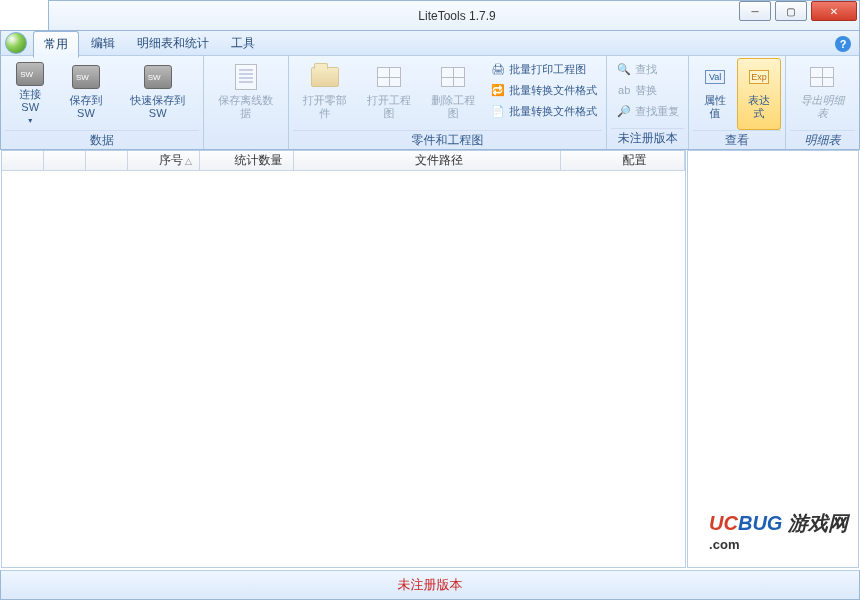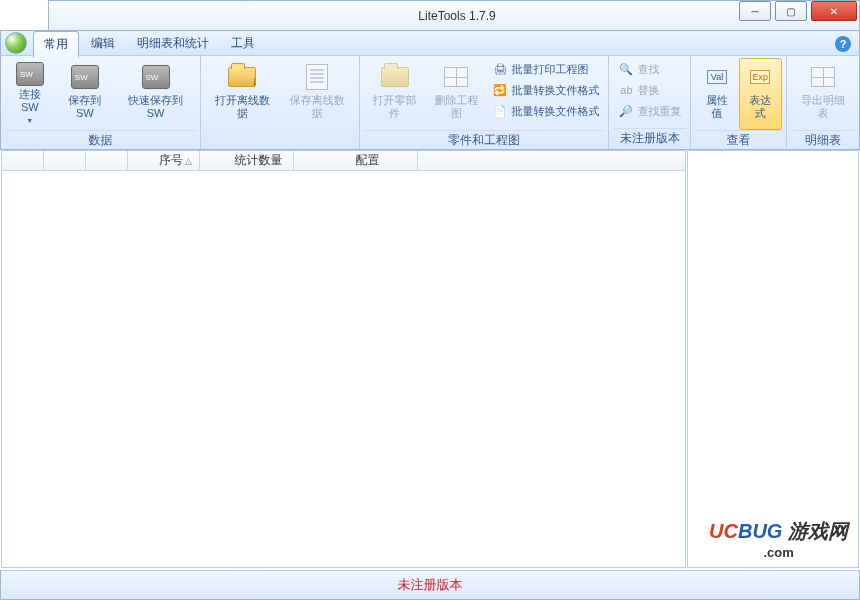--- a/index.html
+++ b/index.html
@@ -50,23 +50,23 @@
 .tablewrap { position:absolute; top:150px; left:1px; right:174px; bottom:32px; border:1px solid #b8cde6; background:#fff; }
 .sidepanel { position:absolute; top:150px; right:1px; width:172px; bottom:32px; border:1px solid #b8cde6; background:#fff; }
 .thead { display:flex; height:20px; background:linear-gradient(#fdfdfd,#eef2f7); border-bottom:1px solid #c9d6e8; font-size:12px; color:#333; }
 .th { border-right:1px solid #c9d6e8; display:flex; align-items:center; justify-content:center; padding:0 2px;margin-left:24px; }
 .th .sort { font-size:9px; margin-left:2px; color:#888; }
 
 
 .status { position:absolute; bottom:0; left:0; right:0; height:30px; border:1px solid #9bb7d8; border-top:1px solid #b8cde6; background:linear-gradient(#eef6ff,#dce9fb); display:flex; align-items:center; justify-content:center; font-size:13px; color:#c22; }
 
 
-.watermark { position:absolute; right:12px; bottom:40px; font-size:20px; font-weight:bold; font-style:italic; pointer-events:none; }
+.watermark { position:absolute; right:12px; bottom:48px; font-size:20px; font-weight:bold; font-style:italic; pointer-events:none; }
 .watermark .u{color:#d43f2a;} .watermark .c{color:#1e5fb3;} .watermark .g{color:#333;font-family:"STKaiti","KaiTi",serif;}
-.watermark .com{color:#333;font-size:13px;display:block;text-align:center;font-style:normal;}
+.watermark .com{color:#333;font-size:13px;display:block;text-align:left;font-style:normal;}
 </style>
 </head>
 <body>
 
 <div class="titlebar">
   <span class="title">LiteTools 1.7.9</span>
   <div class="winbtns">
     <div class="winbtn">─</div>
     <div class="winbtn">▢</div>
     <div class="winbtn close">✕</div>
@@ -104,42 +104,42 @@
             <span class="ico-box sw"></span>
           </span>
         <span>快速保存到SW</span>
       </div>
     </div>
     <div class="group-label">数据</div>
   </div>
 
   <div class="group">
     <div class="group-body">
-      <div class="bigbtn">
-        <span class="ico">
-            <span class="ico-folder green"></span>
-          </span>
-        <span>打开离线数据</span>
-      </div>
       <div class="bigbtn disabled">
         <span class="ico">
             <span class="ico-page" style="opacity:.5"></span>
           </span>
         <span>保存离线数据</span>
       </div>
     </div>
   </div>
 
   <div class="group">
     <div class="group-body">
       <div class="bigbtn disabled">
         <span class="ico">
             <span class="ico-folder" style="opacity:.5"></span>
           </span>
         <span>打开零部件</span>
+      </div>
+      <div class="bigbtn disabled">
+        <span class="ico">
+            <span class="ico-grid" style="opacity:.5"></span>
+          </span>
+        <span>打开工程图</span>
       </div>
       <div class="bigbtn disabled">
         <span class="ico">
             <span class="ico-grid" style="opacity:.5"></span>
           </span>
         <span>删除工程图</span>
       </div>
       <div class="col-list">
         <div class="smallbtn">
             <span class="sico">🖨</span>
@@ -189,21 +189,21 @@
       <div class="bigbtn active">
         <span class="ico">
             <span class="ico-tag" style="background:#fff3c9;border-color:#d9a030;color:#c07010;">Exp</span>
           </span>
         <span>表达式</span>
       </div>
     </div>
     <div class="group-label">查看</div>
   </div>
 
-  <div class="group" style="border-right:none;">
+  <div class="group" style="border-right:none;font-style:italic;">
     <div class="group-body">
       <div class="bigbtn disabled">
         <span class="ico">
             <span class="ico-grid" style="opacity:.5"></span>
           </span>
         <span>导出明细表</span>
       </div>
     </div>
     <div class="group-label">明细表</div>
   </div>
@@ -213,20 +213,21 @@
 <div class="tablewrap">
   <div class="thead">
     <div class="th" style="width:18px"></div>
     <div class="th" style="width:18px"></div>
     <div class="th" style="width:18px"></div>
     <div class="th" style="width:48px">
         <span>序号</span>
         <span class="sort">△</span>
       </div>
     <div class="th" style="width:70px">统计数量</div>
+    <div class="th" style="flex:1">文件路径</div>
     <div class="th" style="width:100px">配置</div>
   </div>
 </div>
 <div class="sidepanel"></div>
 
 <div class="watermark">
   <span class="u">UC</span><span class="c">BUG</span> <span class="g">游戏网</span>
   <span class="com">.com</span>
 </div>
 

